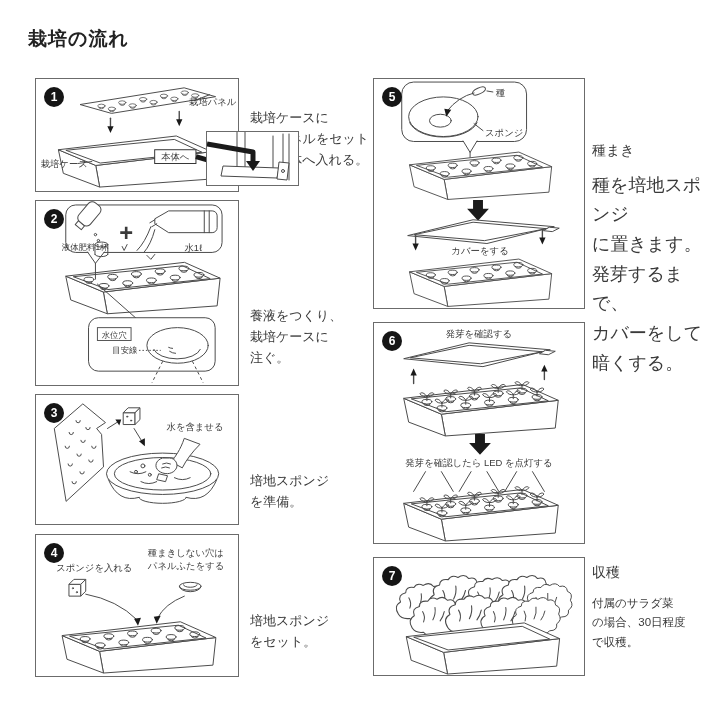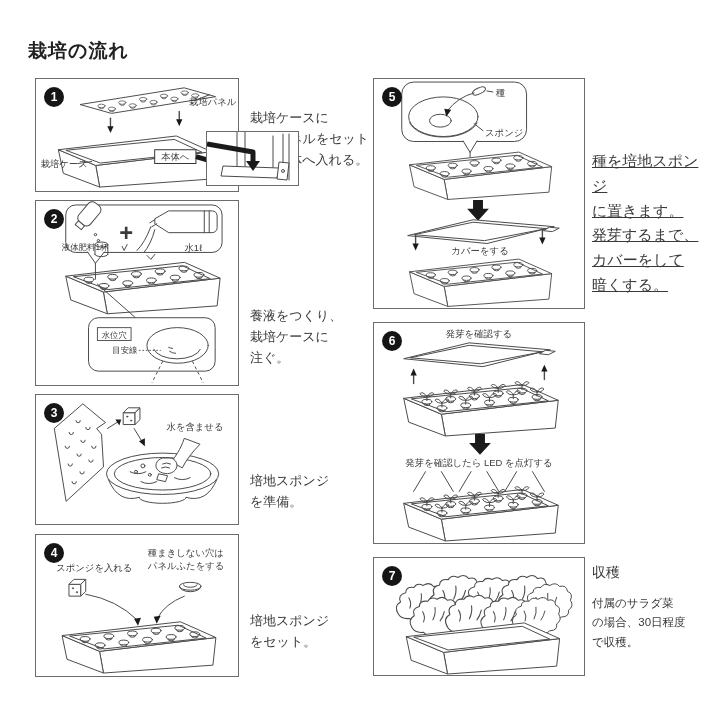--- a/index.html
+++ b/index.html
@@ -1,25 +1,25 @@
 <!DOCTYPE html>
 <html><head>
 <meta charset="utf-8">
 <style>
   html,body{margin:0;padding:0;background:#fff;}
   #canvas{position:relative;width:713px;height:713px;background:#fff;overflow:hidden;
           font-family:"Liberation Sans","DejaVu Sans",sans-serif;color:#3a3a3a;}
-  .page-title{position:absolute;left:28px;top:26px;font-size:19px;font-weight:bold;color:#222;letter-spacing:1px;margin-top:12px;}
+  .page-title{position:absolute;left:28px;top:26px;font-size:19px;font-weight:bold;color:#222;letter-spacing:1px;}
   .box{position:absolute;border:1px solid #6b6b6b;background:#fff;box-sizing:border-box;}
   .badge{position:absolute;left:8px;top:8px;width:20px;height:20px;border-radius:50%;
          background:#151515;color:#fff;font-size:12px;font-weight:bold;line-height:20px;text-align:center;z-index:3;}
   .desc{position:absolute;font-size:13px;line-height:1.6;color:#3a3a3a;white-space:pre-line;margin-top:36px;}
   .rcol{position:absolute;width:120px;color:#3a3a3a;}
   .rcol .hd{font-size:14px;line-height:1.55;white-space:pre-line;}
-  .rcol .bd{font-size:15px;line-height:1.65;white-space:pre-line;margin-top:9px;text-decoration:underline;}
+  .rcol .bd{font-size:18px;line-height:1.65;white-space:pre-line;margin-top:9px;}
   .rcol .nt{font-size:11.5px;line-height:1.7;white-space:pre-line;margin-top:10px;}
   .illus{position:absolute;left:0;top:0;width:100%;height:100%;}
   .inset{position:absolute;left:206px;top:131px;width:91px;height:53px;border:1px solid #6b6b6b;background:#fff;z-index:2;}
   svg .ln{fill:none;stroke:#4a4a4a;stroke-width:1;stroke-linecap:round;stroke-linejoin:round;}
   svg .fw{fill:#fff;stroke:#4a4a4a;stroke-width:1;stroke-linejoin:round;}
   svg .bk{fill:#1a1a1a;stroke:none;}
   svg .thick{fill:none;stroke:#1a1a1a;stroke-width:5;stroke-linejoin:round;stroke-linecap:butt;}
   svg .dsh{fill:none;stroke:#4a4a4a;stroke-width:1;stroke-dasharray:3 3;}
   svg .dot{fill:none;stroke:#4a4a4a;stroke-width:1;stroke-dasharray:1.5 2;}
   svg text{fill:#3a3a3a;}
@@ -266,20 +266,21 @@
       <use href="#g-bigarrow" transform="translate(96,122)"></use>
       <use href="#g-cover" transform="translate(34,142)"></use>
       <text class="lbl" x="78" y="177">カバーをする</text>
       <use href="#g-arrdn" transform="translate(42,158)"></use>
       <use href="#g-arrdn" transform="translate(170,152)"></use>
       <use href="#g-case" transform="translate(34,178) scale(0.92)"></use>
       <use href="#g-holes" transform="translate(34,178) scale(0.92)"></use>
     </svg>
   </div>
   <div class="rcol" style="left:592px;top:140px;">
+    <div class="hd">種まき</div>
     <div class="bd">種を培地スポンジ
 に置きます。
 発芽するまで、
 カバーをして
 暗くする。</div>
   </div>
 
   <div class="box" style="left:373px;top:322px;width:212px;height:222px;">
     <div class="badge">6</div>
     <svg class="illus" viewBox="0 0 212 222">

